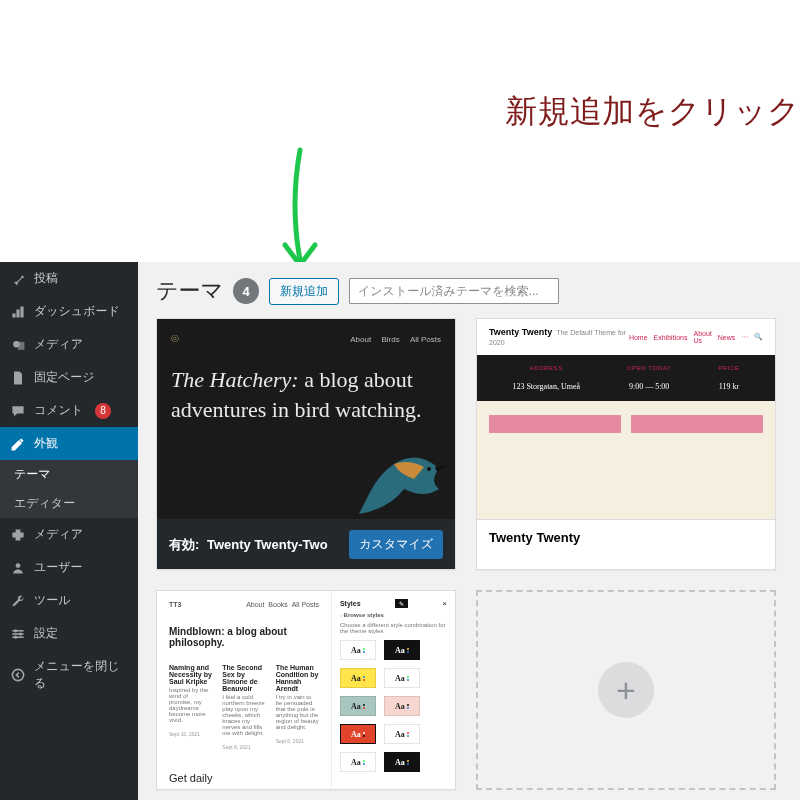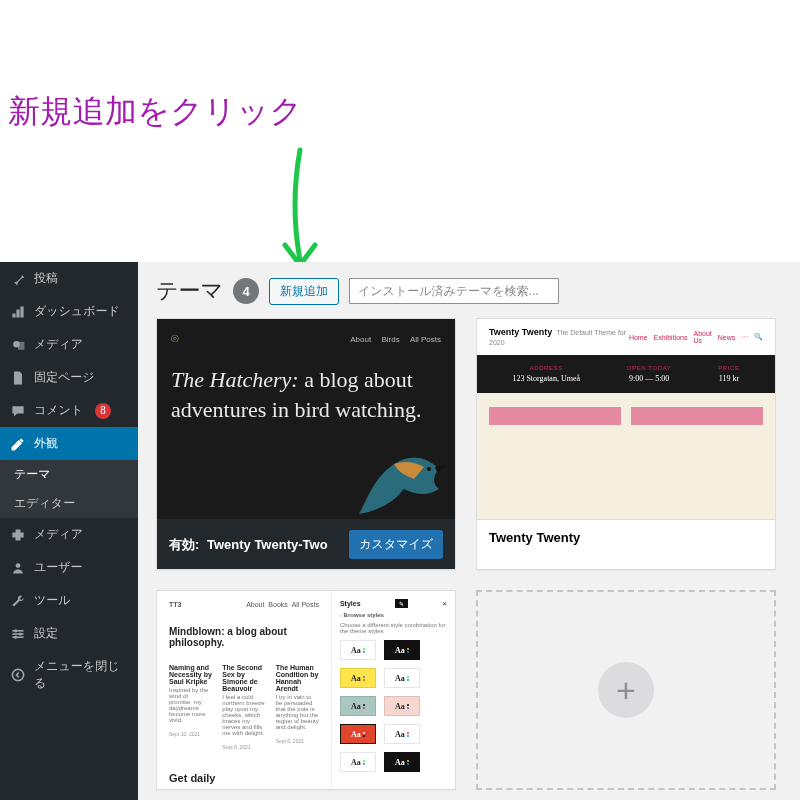--- a/index.html
+++ b/index.html
@@ -1,18 +1,18 @@
 <!DOCTYPE html>
 <html><head>
 <meta charset="utf-8">
 <style>
   * { box-sizing: border-box; margin: 0; padding: 0; }
   body { font-family: -apple-system, "Segoe UI", "Helvetica Neue", sans-serif; background: #fff; width: 800px; height: 800px; overflow: hidden; position: relative; }
 
-  .annotation { position: absolute; top: 90px; left: 0; right: 0; text-align: left; font-size: 32px; color: #a21caf; letter-spacing: 0.01em; padding-left: 8px; }
+  .annotation { position: absolute; top: 90px; left: 0; right: 0; text-align: right; font-size: 32px; color: #7f1d1d; letter-spacing: 0.01em; padding-left: 8px; }
   .arrow { position: absolute; top: 145px; left: 270px; width: 60px; height: 130px; }
   .arrow svg { width: 100%; height: 100%; }
 
   .admin-wrap { position: absolute; top: 262px; left: 0; right: 0; bottom: 0; display: flex; background: #f1f1f1; }
 
   
   .sidebar { width: 138px; background: #23282d; color: #eee; font-size: 12px; display: flex; flex-direction: column; }
   .menu-item { display: flex; align-items: center; gap: 8px; padding: 8px 10px; color: #c8c9cb; cursor: pointer; position: relative; }
   .menu-item .icn { width: 16px; height: 16px; display: flex; align-items: center; justify-content: center; color: #9ea3a8; }
   .menu-item.current { background: #0073aa; color: #fff; }
@@ -53,35 +53,35 @@
   
   .tt20 { background: #f5efe0; height: 100%; font-size: 8px; }
   .tt20-top { display: flex; justify-content: space-between; align-items: center; padding: 8px 12px; background: #fff; }
   .tt20-top .left { font-weight: 700; font-size: 9px; }
   .tt20-top .left small { font-weight: 400; color: #888; margin-left: 4px; font-size: 7px; }
   .tt20-top .right { display: flex; gap: 6px; color: #cd2653; font-size: 7px; align-items: center; }
   .tt20-hero { text-align: center; font-weight: 800; font-size: 18px; line-height: 1.15; padding: 18px 20px 14px 20px; background: #fff; }
   .tt20-band { background: #1a1a1a; color: #fff; display: flex; justify-content: space-around; padding: 10px 12px; margin: 0; }
   .tt20-band .col { text-align: center; }
   .tt20-band .lbl { color: #cd2653; font-size: 6px; letter-spacing: 0.1em; }
-  .tt20-band .val { font-size: 8px; margin-top: 3px; font-family: Georgia, serif; }
+  .tt20-band .val { font-size: 8px; margin-top: 11px; font-family: Georgia, serif; }
   .tt20-pink { display: flex; gap: 10px; padding: 14px 12px 0 12px; }
   .tt20-pink div { flex: 1; height: 18px; background: #e58aa0; }
 
   
   .tt23 { background: #fff; height: 100%; display: flex; font-size: 7px; color: #222; }
   .tt23-left { flex: 1.4; padding: 10px 12px; }
   .tt23-left .nav { display: flex; justify-content: space-between; font-size: 7px; color: #555; margin-bottom: 18px; }
   .tt23-left .hd { font-weight: 700; font-size: 10px; margin-bottom: 16px; }
   .tt23-cols { display: flex; gap: 10px; }
   .tt23-cols .c { flex: 1; }
   .tt23-cols .t { font-weight: 600; font-size: 7px; }
   .tt23-cols .s { color: #777; font-size: 6px; margin-top: 2px; }
   .tt23-cols .d { color: #999; font-size: 5px; margin-top: 8px; }
-  .tt23-left .big { font-size: 11px; font-weight: 700; margin-top: 22px; }
+  .tt23-left .big { font-size: 11px; font-weight: 400; margin-top: 22px; }
   .tt23-right { flex: 1; border-left: 1px solid #eee; padding: 8px; }
   .tt23-right .lbl { font-size: 7px; font-weight: 600; }
   .tt23-right .sub { font-size: 6px; color: #777; margin: 4px 0 6px 0; }
   .swatches { display: flex; flex-wrap: wrap; gap: 8px; font-weight: bold; }
   .sw { width: 36px; height: 20px; display: flex; align-items: center; justify-content: center; gap: 2px; font-size: 8px; border: 1px solid rgba(0,0,0,.1); }
   .sw .a { font-family: Georgia, serif; }
   .dots { display: inline-flex; flex-direction: column; gap: 1px; }
   .dots i { width: 2px; height: 2px; border-radius: 50%; display: block; }
 
   

